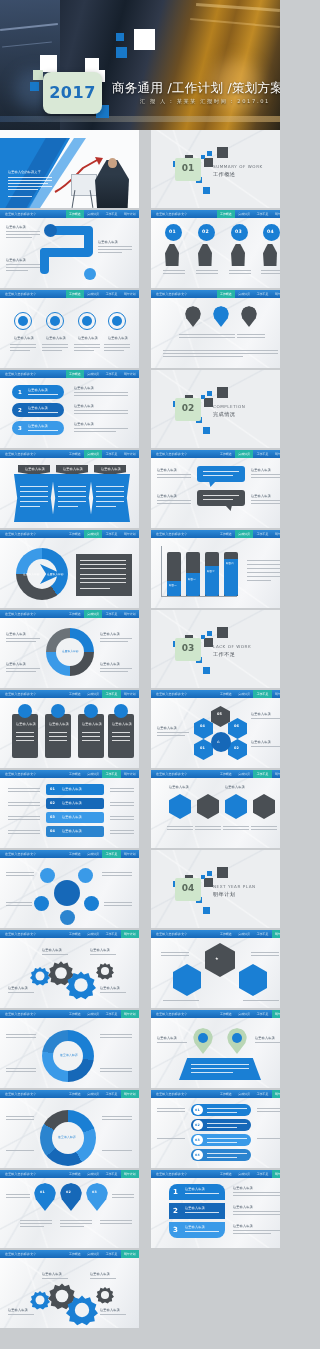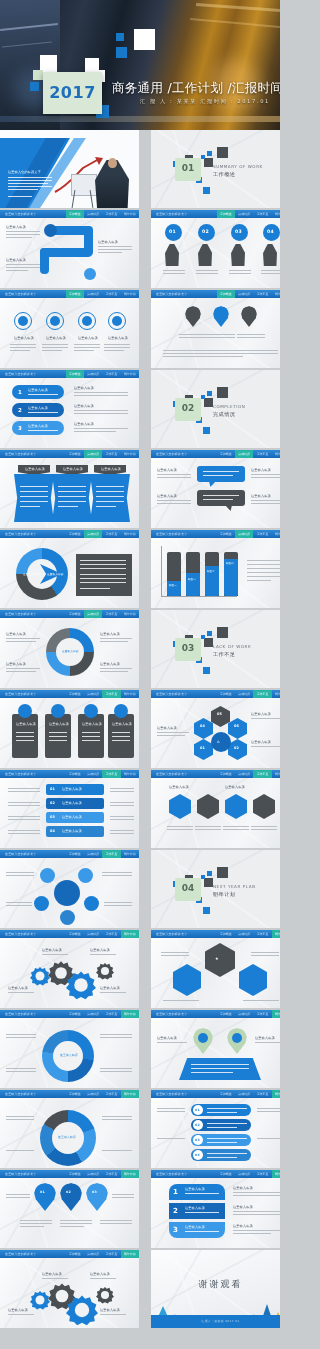--- a/index.html
+++ b/index.html
@@ -37,21 +37,21 @@
     font-family: "DejaVu Sans", sans-serif;
   }
   .cover-sub {
     position: absolute; left: 140px; top: 98px;
     font-size: 5.2px; color: #e6e1d0; letter-spacing: 1.6px; white-space: nowrap;
     text-shadow: 0 1px 2px rgba(0,0,0,.8);
     font-family: "DejaVu Sans", sans-serif;
   }
   .year-card {
     position: absolute; left: 43px; top: 72px; width: 59px; height: 42px;
-    background: #d9e8d6; border-radius: 0;
+    background: #d9e8d6; border-radius: 8px;
     box-shadow: 0 2px 6px rgba(0,0,0,.35);
   }
   .year-card span {
     position:absolute; left:0; right:0; top:11px; text-align:center;
     font-size: 16px; font-weight: bold; color: #1f6fba; letter-spacing: .5px;
     font-family: "DejaVu Sans", sans-serif;
   }
 
   
   .grid { position: relative; width: 280px; padding: 0; }
@@ -187,21 +187,21 @@
     <div class="sq sq-w" style="left:93px;top:70px;width:12px;height:12px;"></div>
     <div class="sq sq-w" style="left:134px;top:29px;width:21px;height:21px;"></div>
     <div class="sq sq-b" style="left:116px;top:33px;width:8px;height:8px;"></div>
     <div class="sq sq-b" style="left:116px;top:47px;width:11px;height:11px;"></div>
     <div class="sq sq-b" style="left:96px;top:105px;width:13px;height:13px;"></div>
     <div class="sq sq-w" style="left:75px;top:98px;width:9px;height:9px;opacity:.85"></div>
 
     <div class="year-card">
       <span>2017</span>
     </div>
-    <div class="cover-title">商务通用 /工作计划 /汇报时间</div>
+    <div class="cover-title">商务通用 /工作计划 /策划方案</div>
     <div class="cover-sub">汇 报 人 : 某某某    汇报时间 : 2017.01</div>
   </div>
 
   <div class="grid">
 
     <div class="row">
       <div class="slide">
         <div class="fan-bg"></div>
         <div class="fan1"></div>
         <div class="fan2"></div>
@@ -1044,30 +1044,16 @@
         <div class="ttl" style="left:42px;top:22px;">这里输入标题</div>
         <div class="tl" style="left:42px;top:28px;width:26px;"></div>
         <div class="ttl" style="left:90px;top:22px;">这里输入标题</div>
         <div class="tl" style="left:90px;top:28px;width:26px;"></div>
         <div class="ttl" style="left:8px;top:58px;">这里输入标题</div>
         <div class="tl" style="left:8px;top:64px;width:26px;"></div>
         <div class="ttl" style="left:100px;top:58px;">这里输入标题</div>
         <div class="tl" style="left:100px;top:64px;width:26px;"></div>
       </div>
 
-      <div class="slide thanks">
-        <div class="thanks-txt">谢谢观看</div>
-        <svg class="mountain" viewBox="0 0 139 30" preserveAspectRatio="none">
-          <polygon points="2,30 12,8 22,30" fill="#2e9fd8"></polygon>
-          <polygon points="16,30 24,16 32,30" fill="#2e9fd8" opacity=".7"></polygon>
-          <polygon points="28,30 36,18 44,30" fill="#2e9fd8" opacity=".55"></polygon>
-          <polygon points="95,30 103,16 111,30" fill="#2e9fd8" opacity=".6"></polygon>
-          <polygon points="108,30 116,6 124,30" fill="#1d72b8"></polygon>
-          <polygon points="120,30 127,14 134,30" fill="#e8b62c"></polygon>
-          <polygon points="130,30 136,18 139,30" fill="#2e9fd8" opacity=".6"></polygon>
-        </svg>
-        <div class="sea"></div>
-        <div class="sea-txt">汇报人：某某某   2017.01</div>
-      </div>
     </div>
 
   </div>
 </div>
 
 </body></html>

